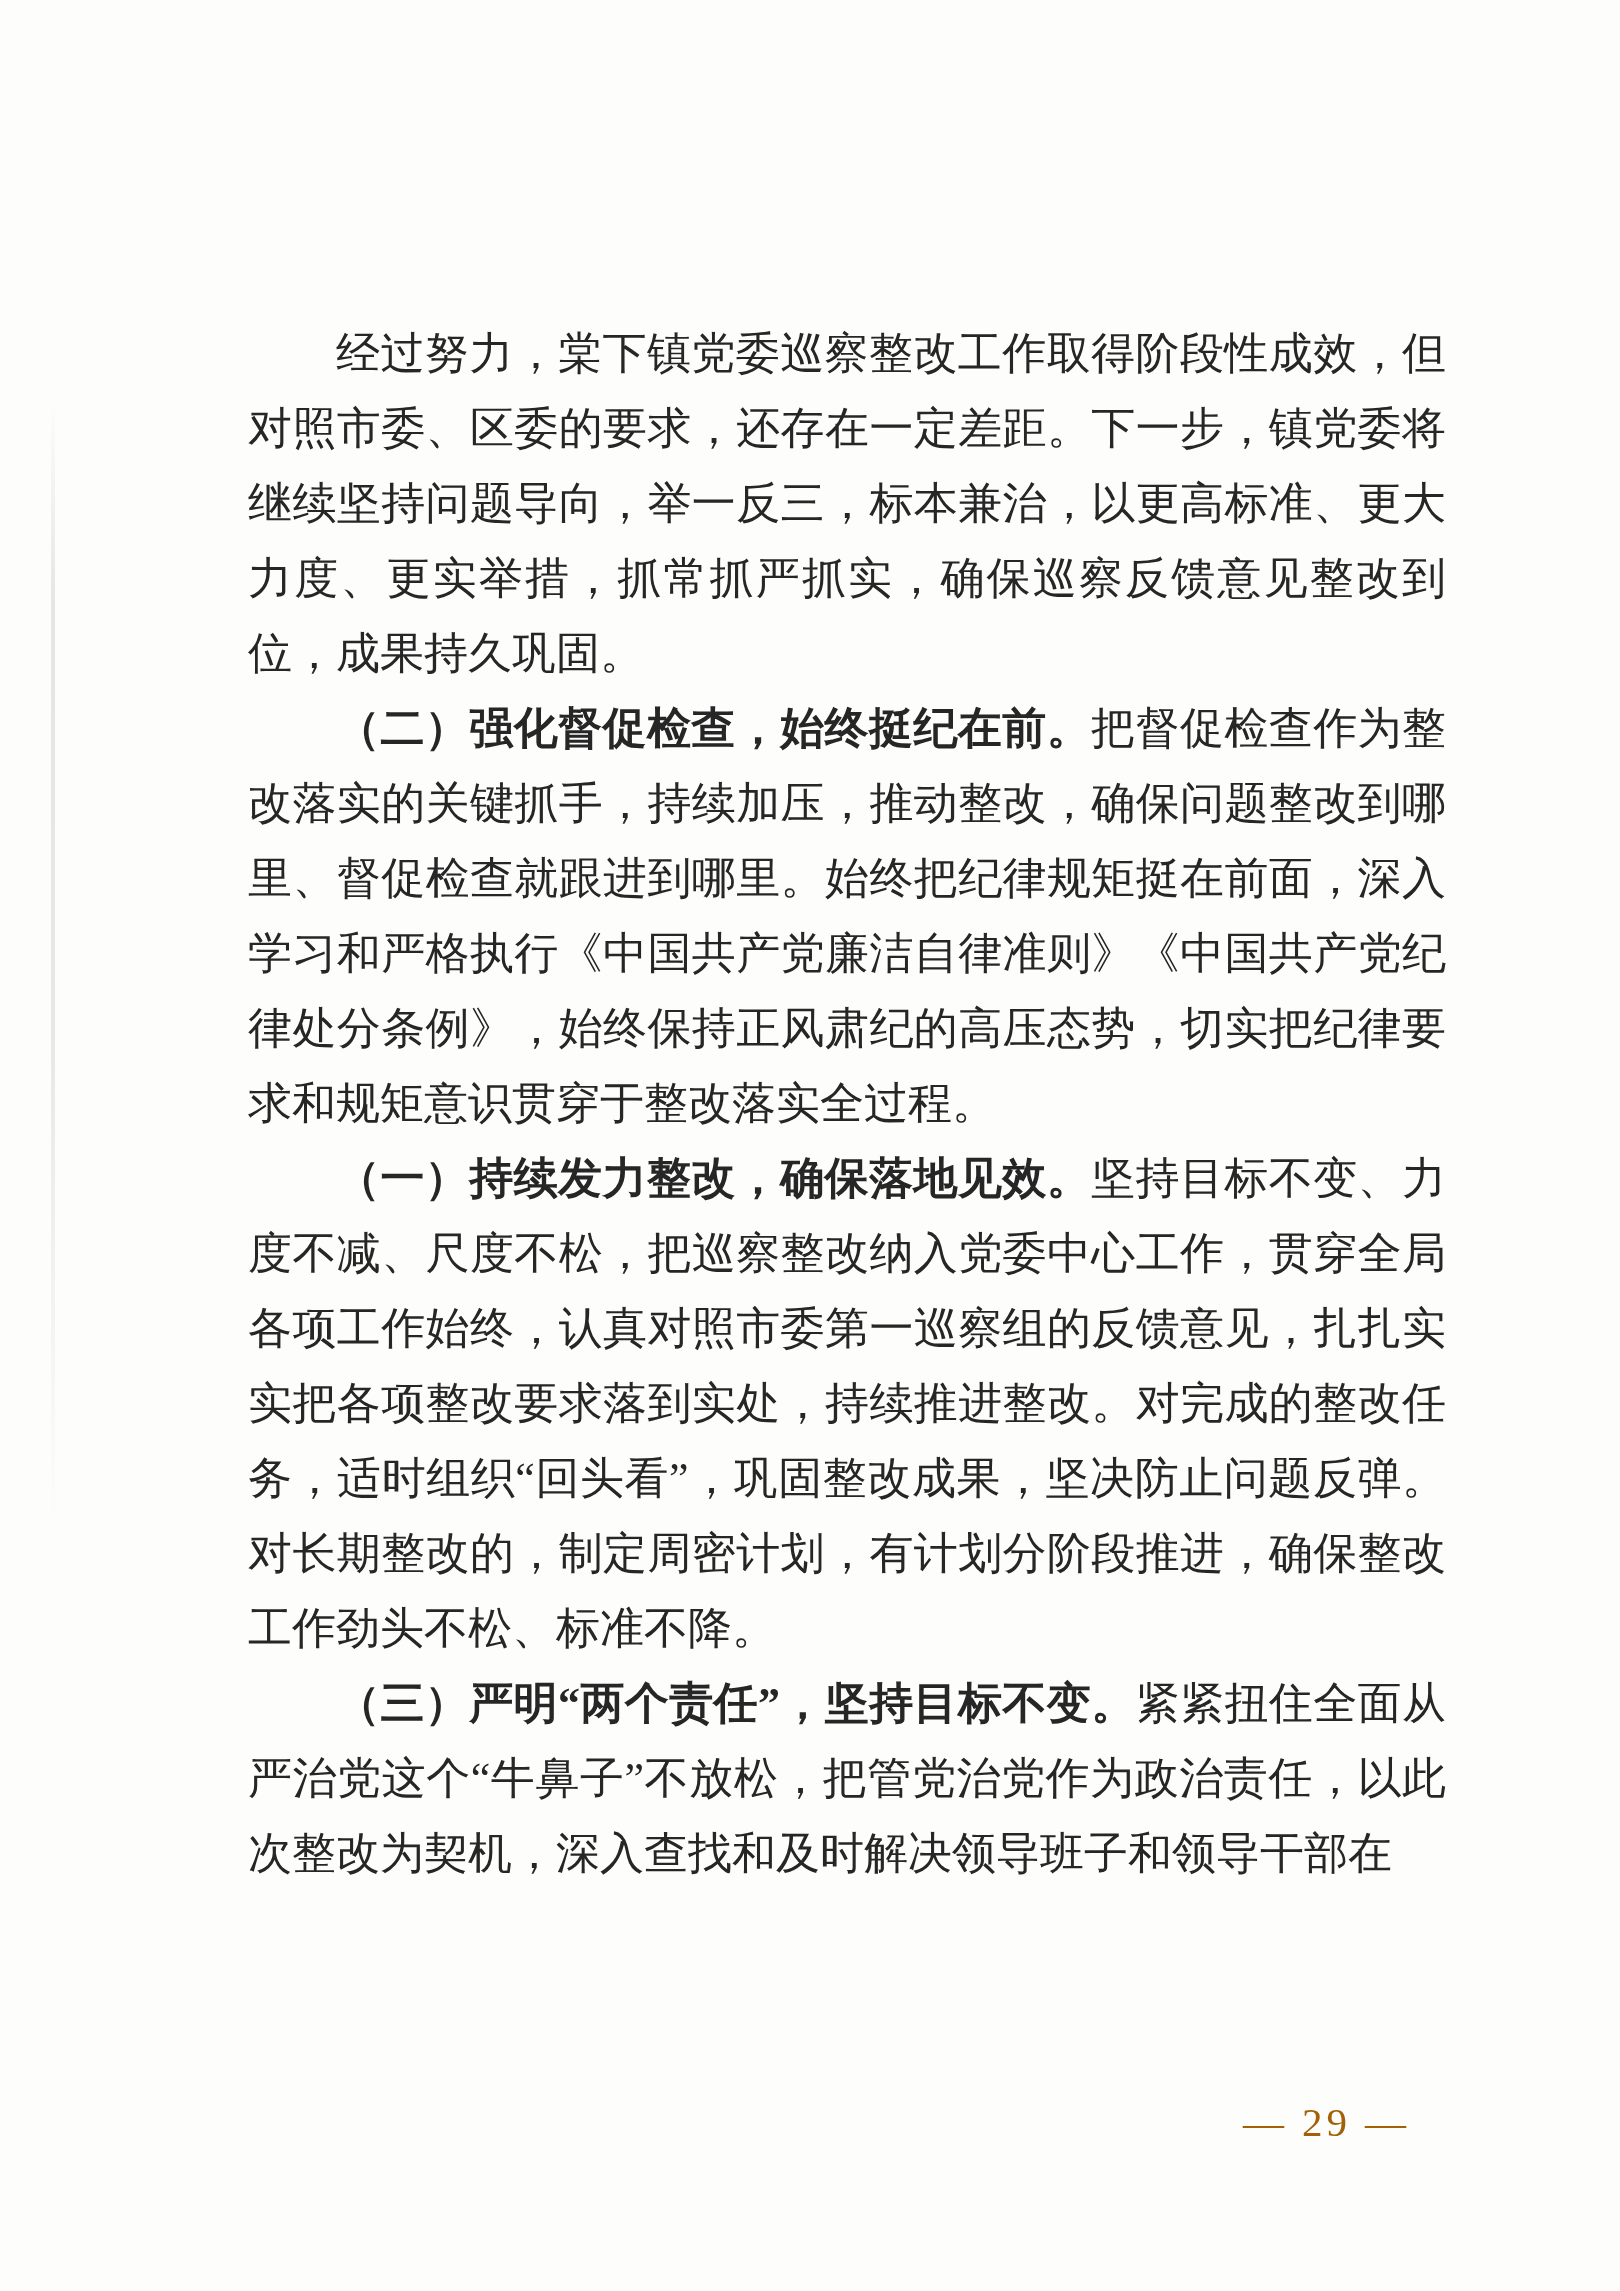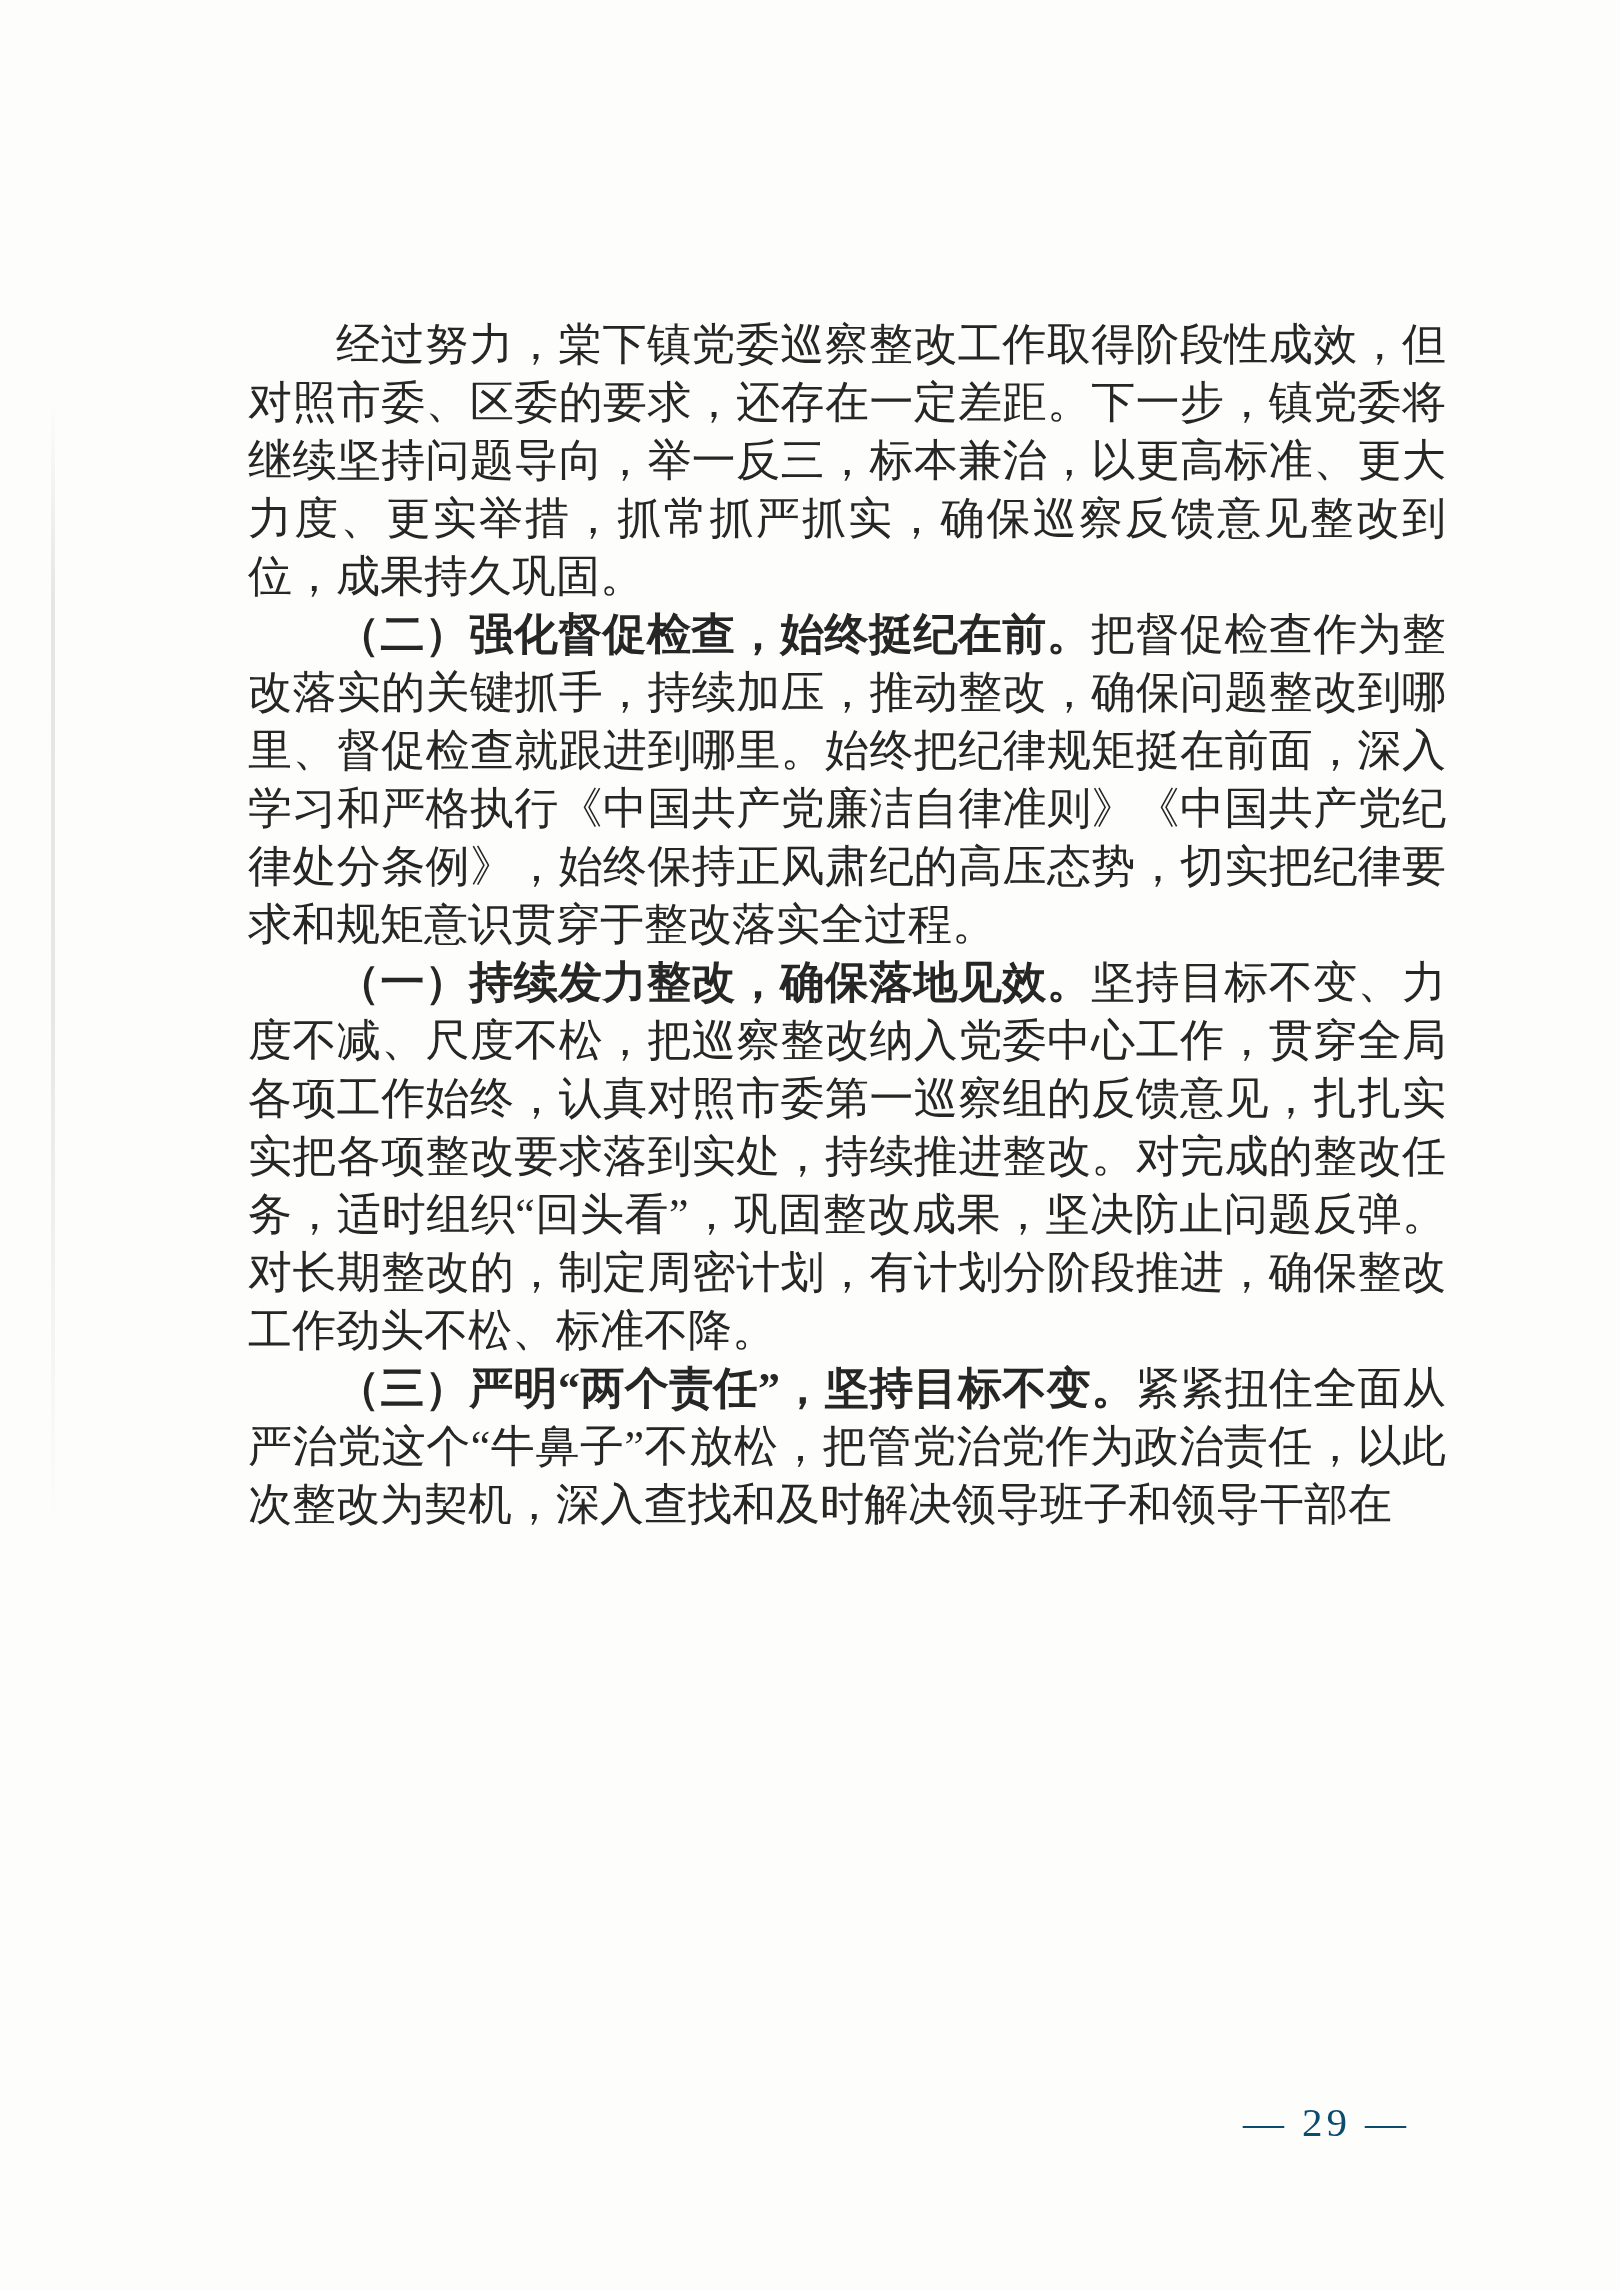--- a/index.html
+++ b/index.html
@@ -31,38 +31,38 @@
       rgba(190,190,188,0.12) 85%,
       rgba(190,190,188,0) 100%);
     border-radius: 2px;
   }
   .content {
     position: absolute;
     left: 248px;
     top: 316px;
     width: 1198px;
     font-size: 44px;
-    line-height: 58px;
+    line-height: 75px;
     text-align: justify;
   }
   .content p {
     margin: 0;
     padding: 0;
     text-indent: 2em;
   }
   .lead {
     font-weight: bold;
   }
   .page-number {
     position: absolute;
     top: 2098px;
     left: 1243px;
     font-size: 41px;
     letter-spacing: 3.9px;
-    color: #0c4a6e;
+    color: #a16207;
     white-space: nowrap;
   }
 </style>
 </head>
 <body>
 
 <div class="page">
 
   <div class="scan-artifact"></div>
 

